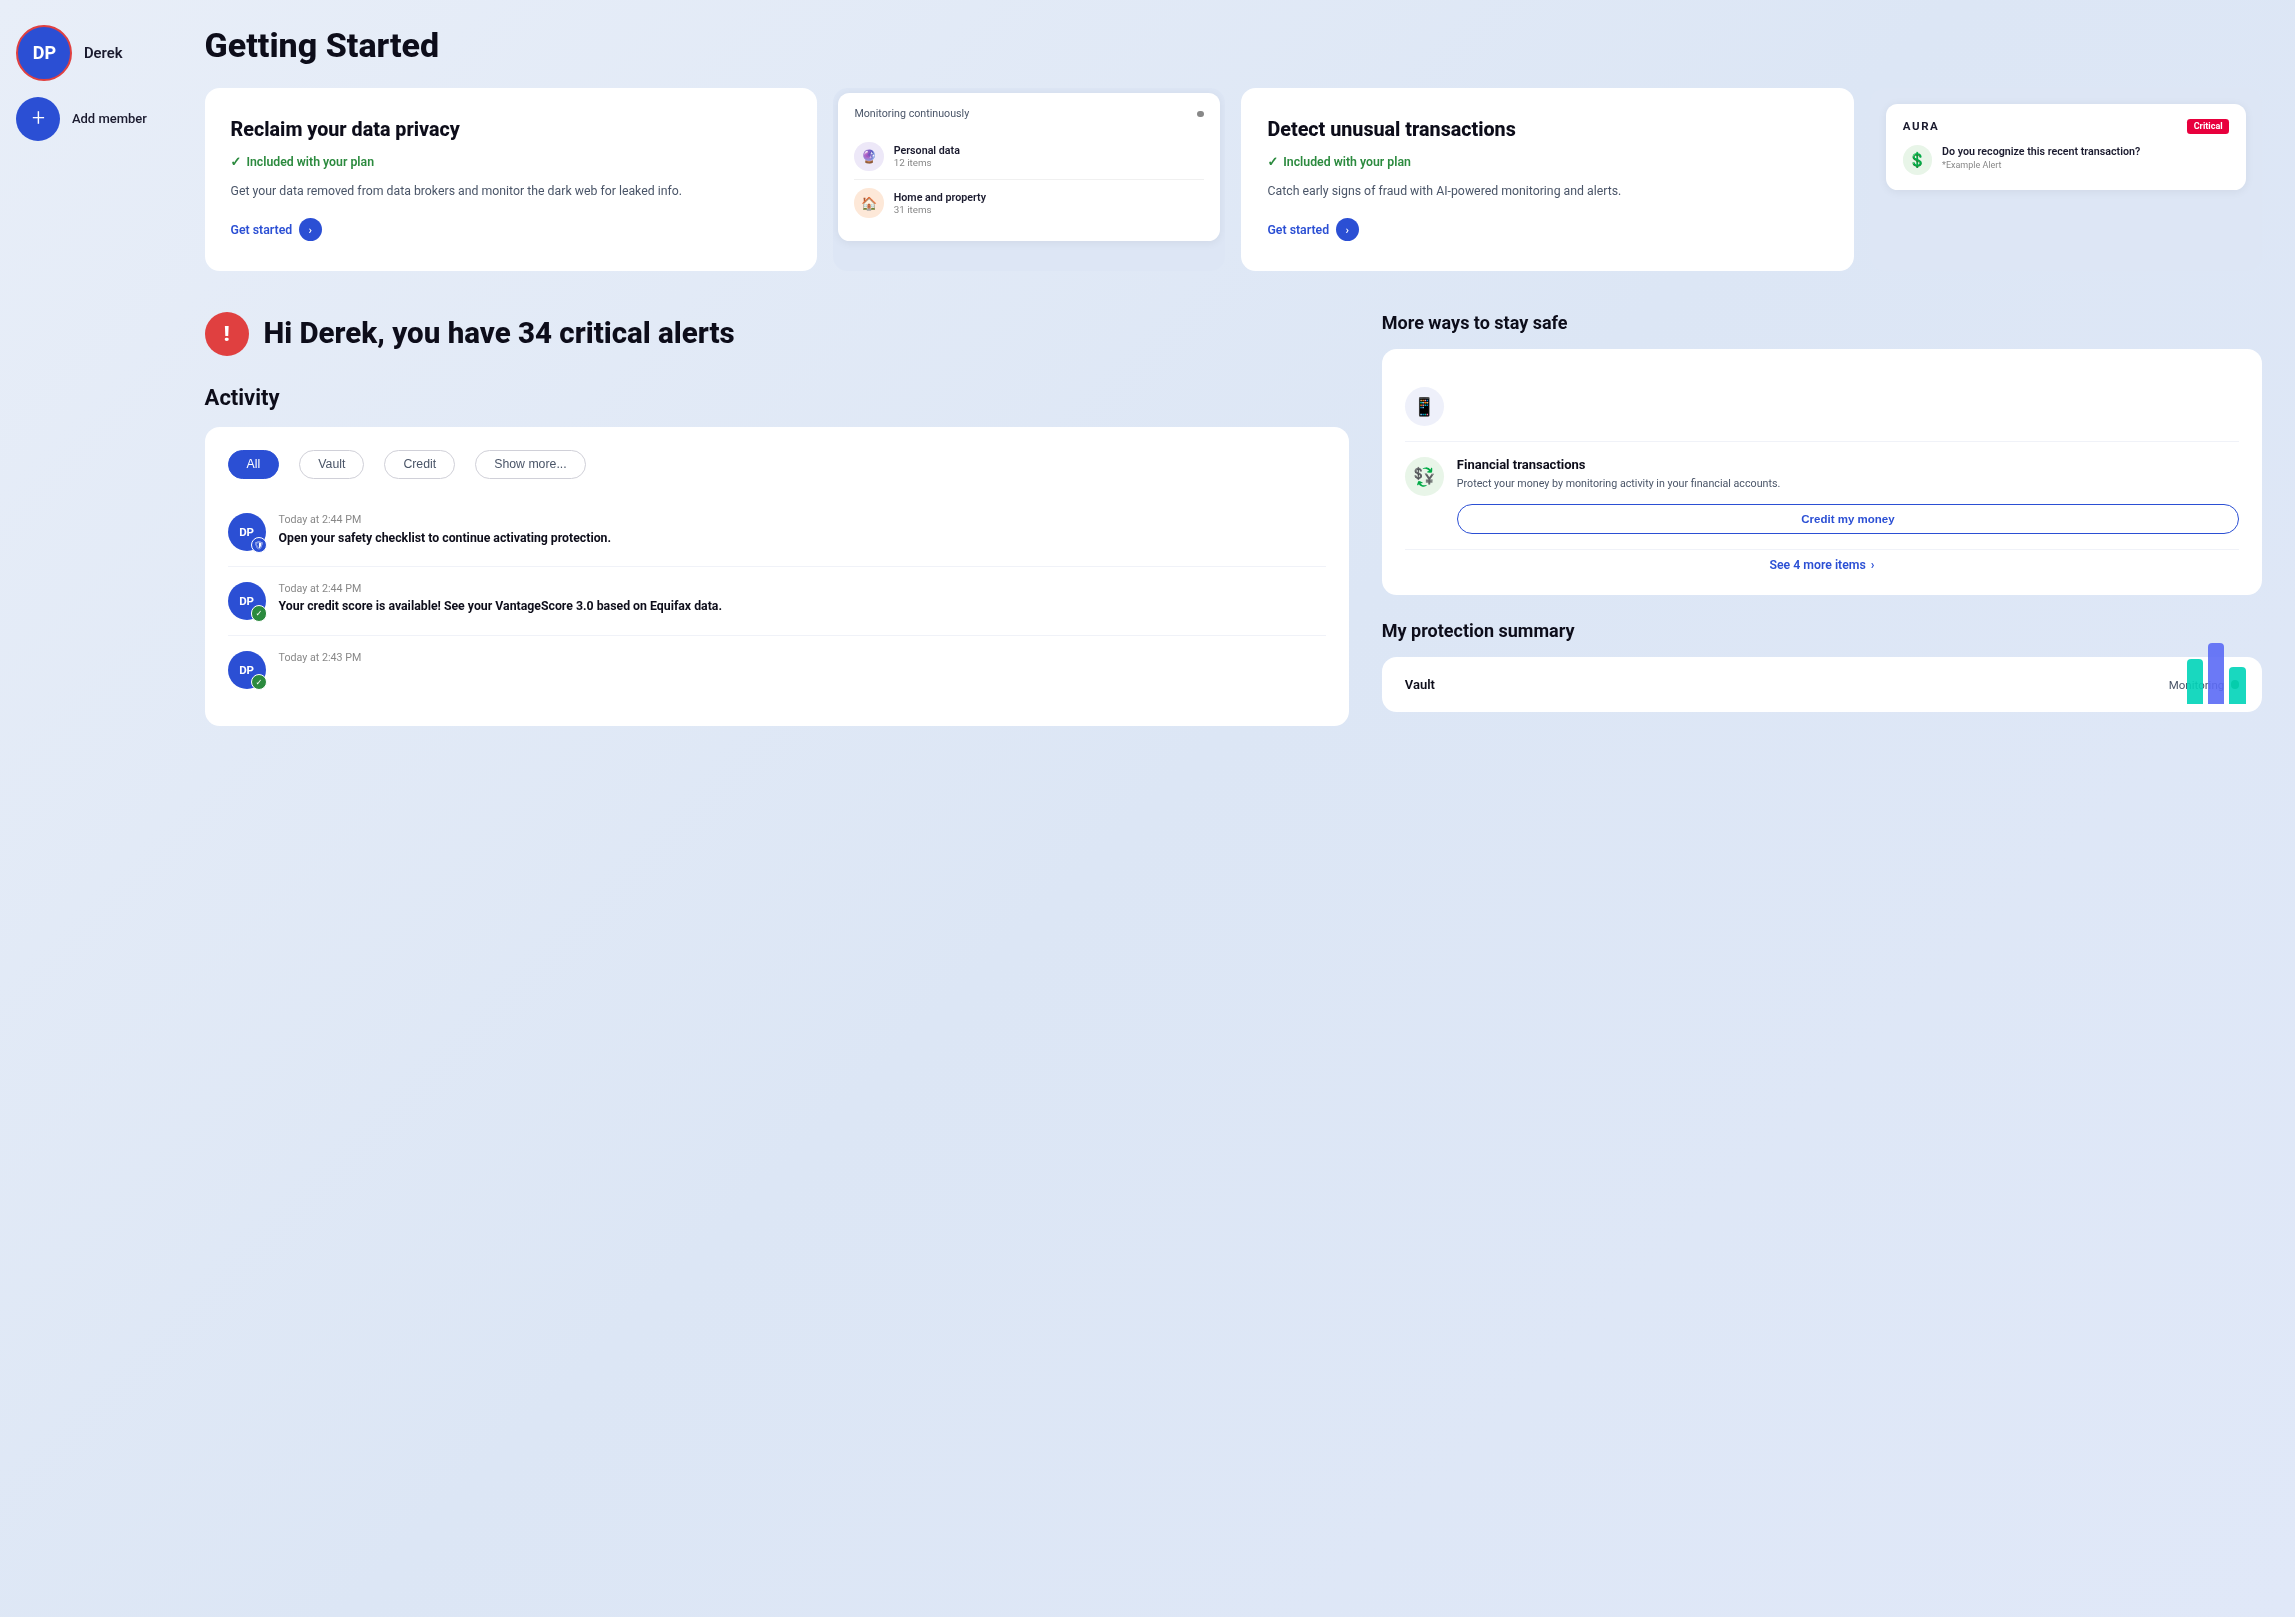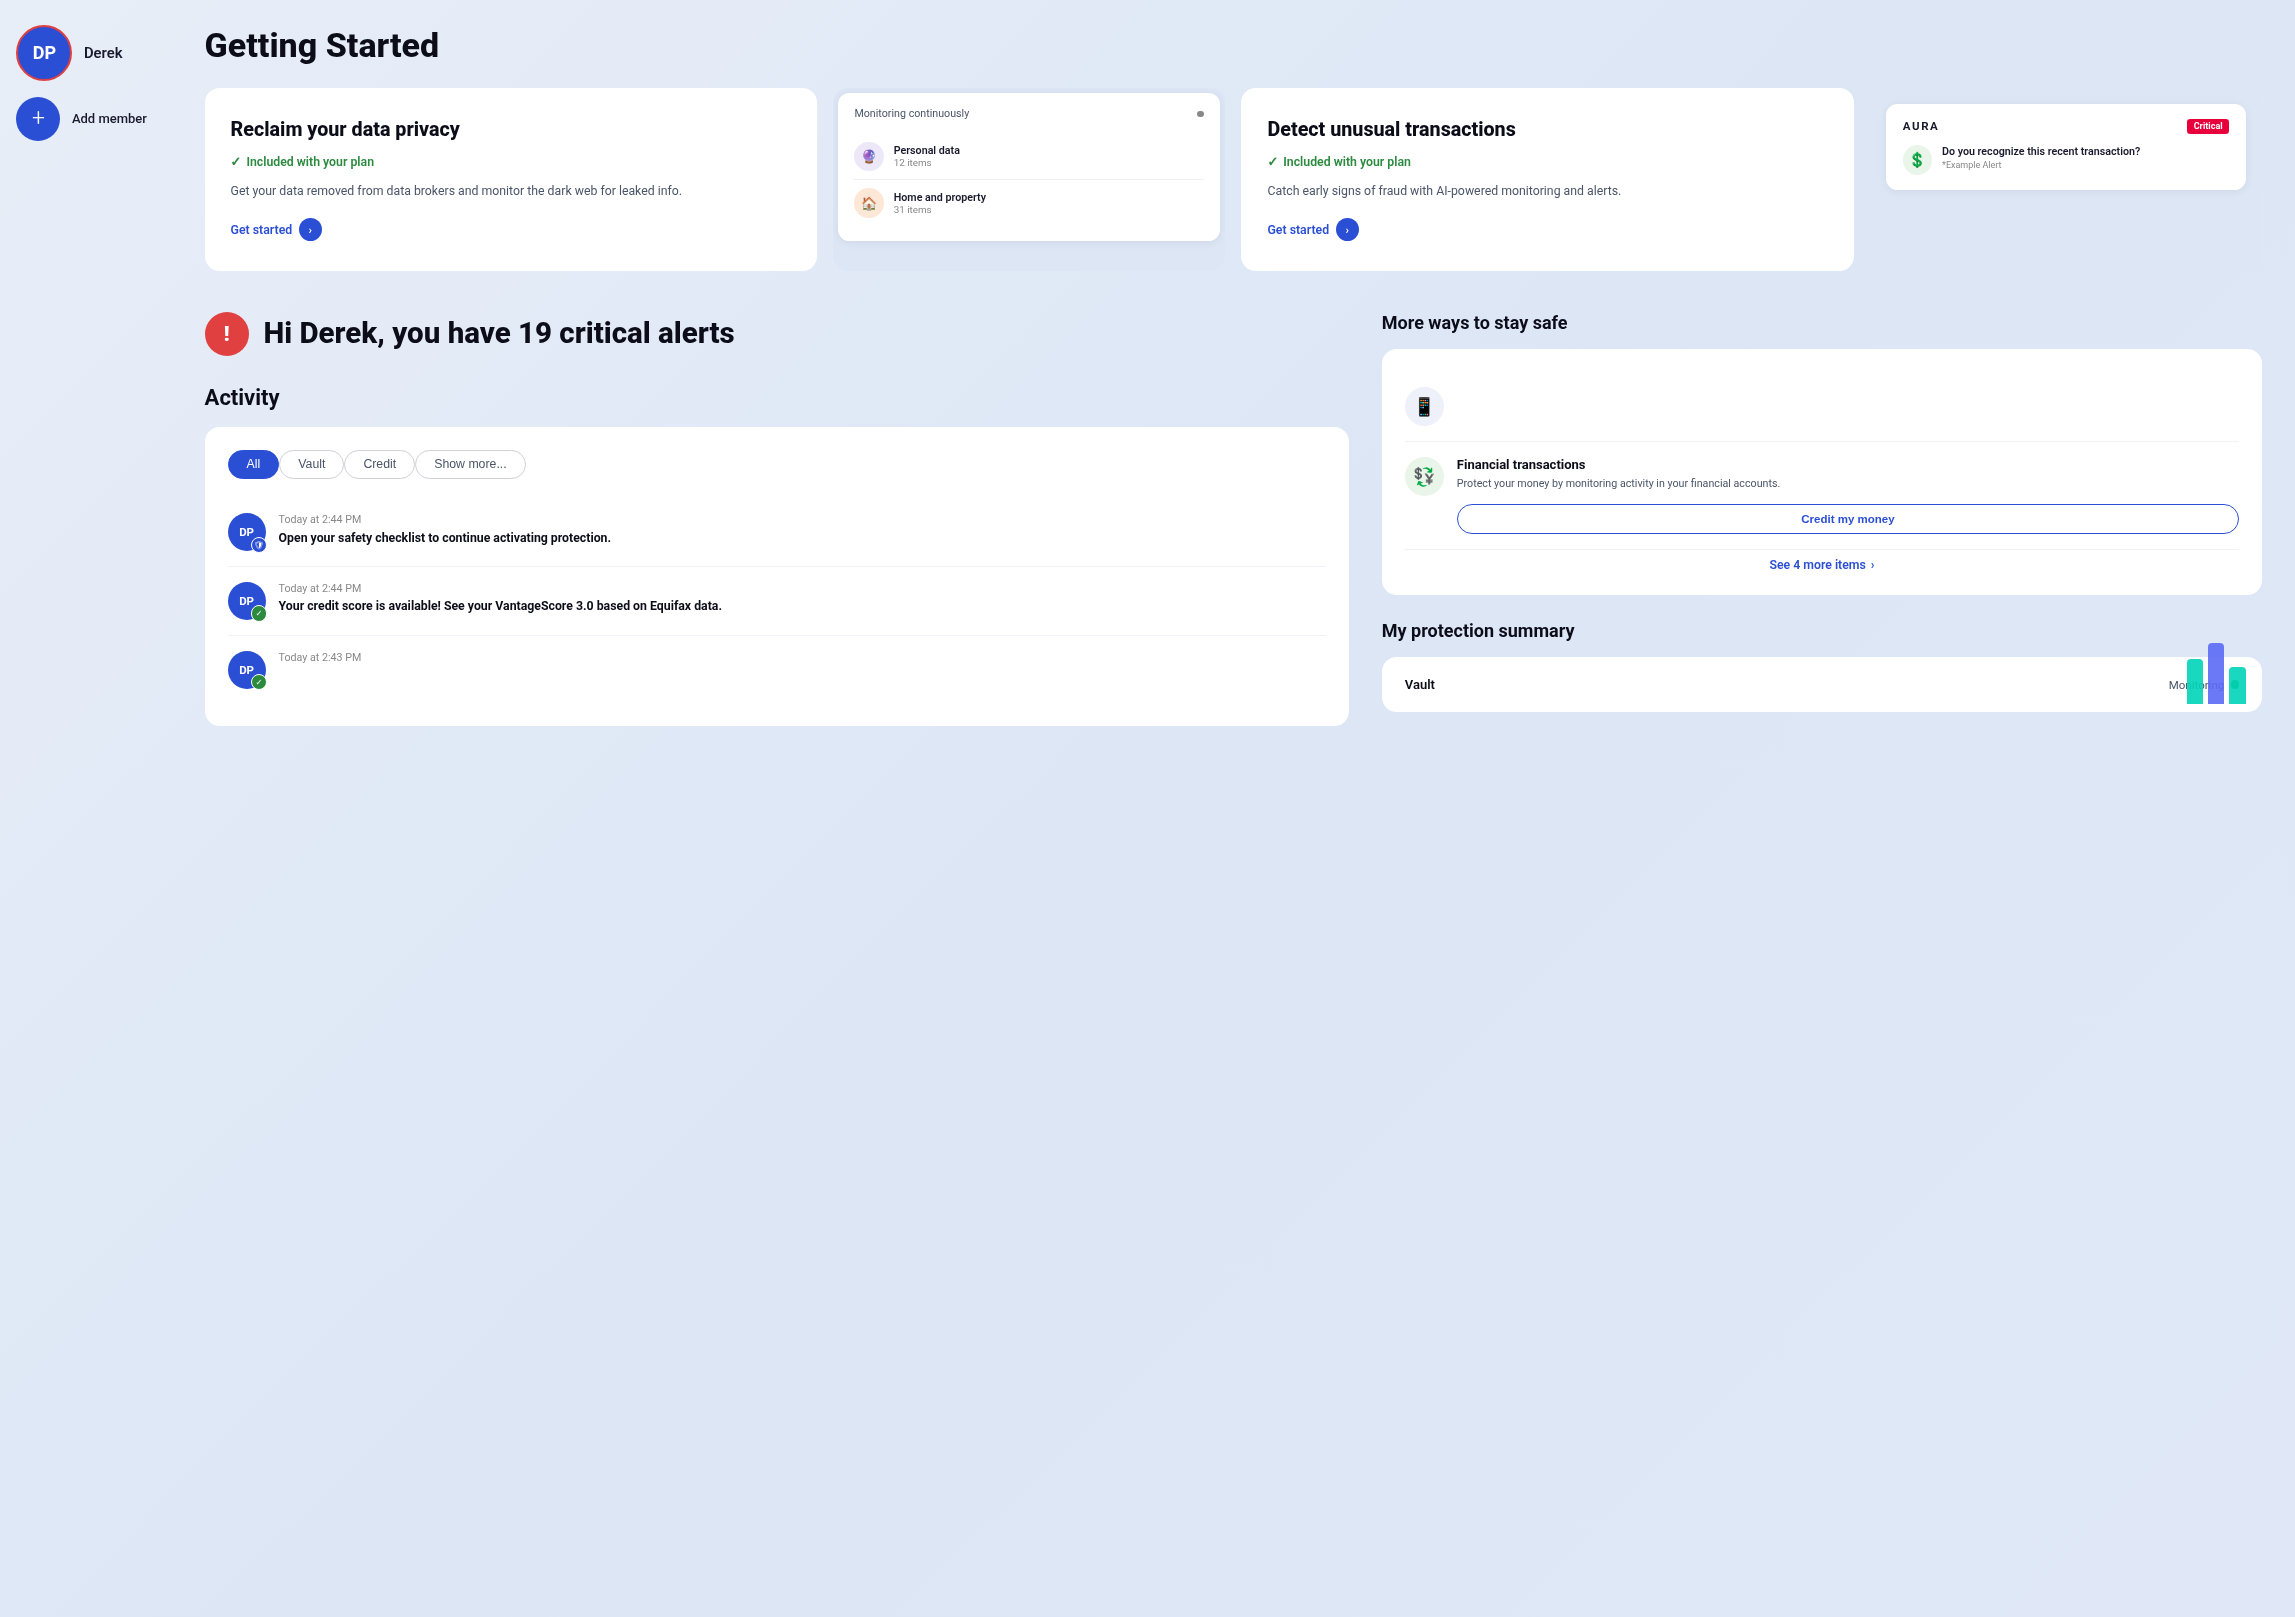--- a/index.html
+++ b/index.html
@@ -345,21 +345,21 @@
     }
 
     .activity-card {
       background: white;
       border-radius: 14.8px;
       padding: 23px;
     }
 
     .filter-tabs {
       display: flex;
-      gap: 0;
+      gap: 20px;
       margin-bottom: 19.7px;
     }
 
     .filter-tab {
       padding: 6.6px 18px;
       border-radius: 16.4px;
       font-size: 12.3px;
       font-weight: 500;
       cursor: pointer;
       border: 1.2px solid #d0d0d8;
@@ -659,21 +659,21 @@
       </div>
     </div>
   </div>
 
   <div class="bottom-section">
 
     <div class="left-section">
 
       <div class="alert-header">
         <div class="alert-icon">!</div>
-        <h2 class="alert-title">Hi Derek, you have 19 critical alerts</h2>
+        <h2 class="alert-title">Hi Derek, you have 34 critical alerts</h2>
       </div>
 
       <div class="activity-title">Activity</div>
       <div class="activity-card">
         <div class="filter-tabs">
           <button class="filter-tab active">All</button>
           <button class="filter-tab">Vault</button>
           <button class="filter-tab">Credit</button>
           <button class="filter-tab">Show more...</button>
         </div>

